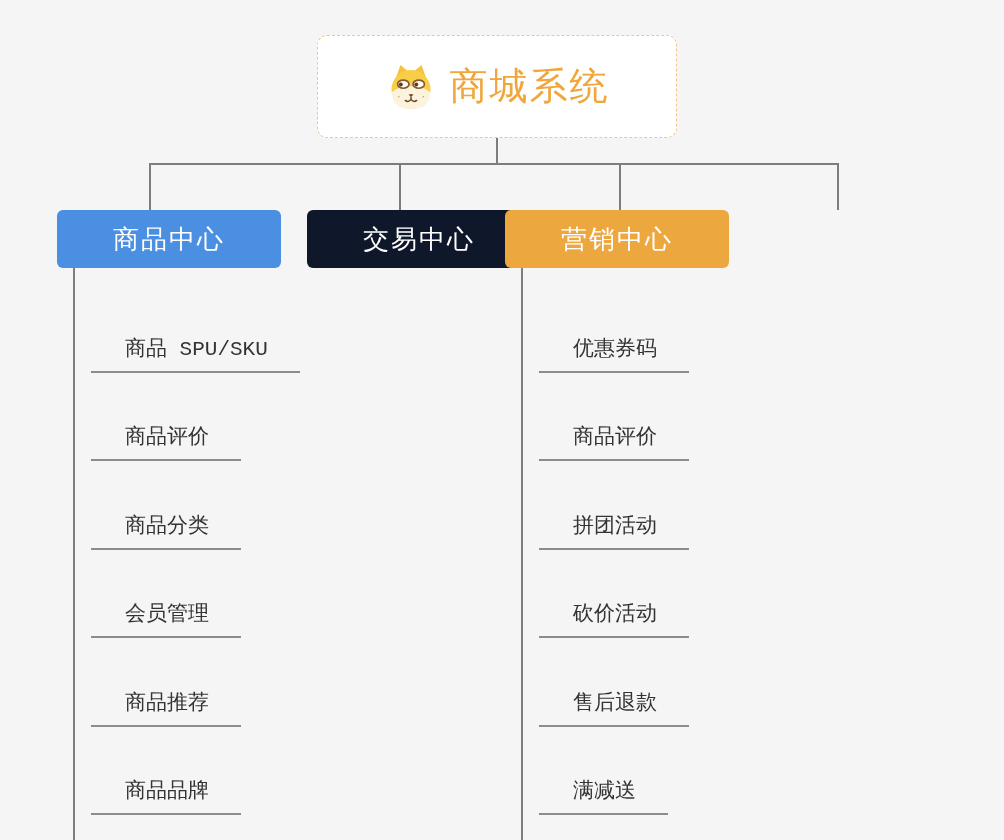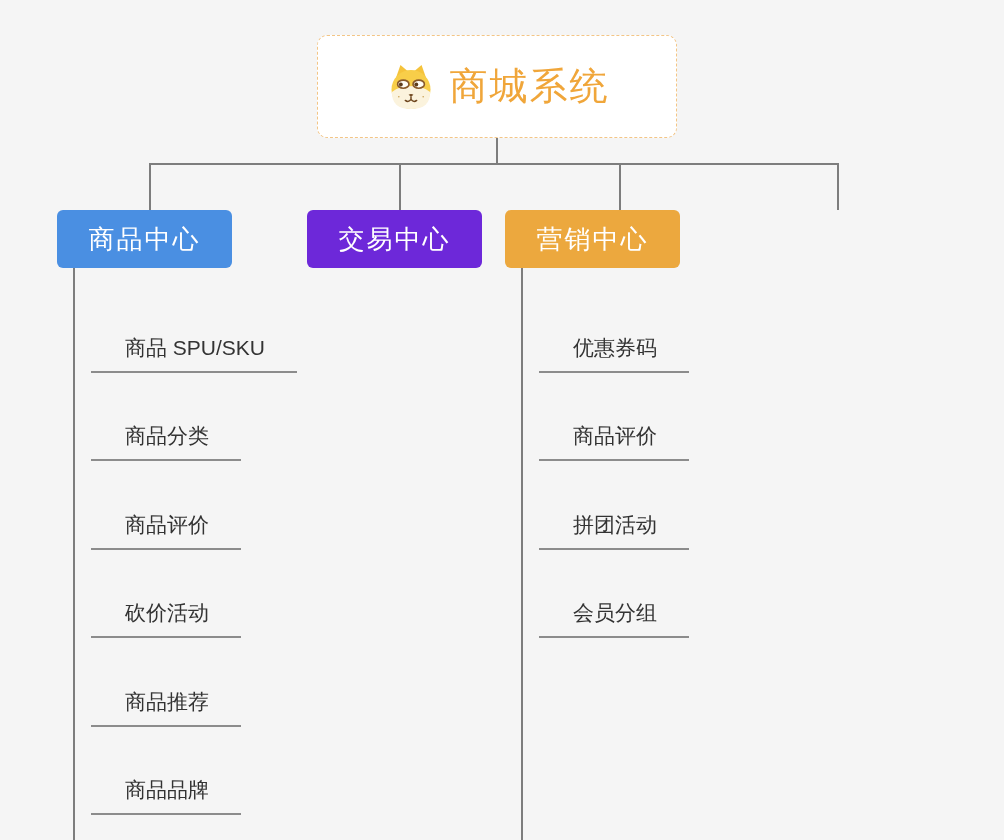--- a/index.html
+++ b/index.html
@@ -7,20 +7,21 @@
     padding: 0;
     background: #f5f5f5;
     font-family: "Liberation Sans", "DejaVu Sans", sans-serif;
   }
   .canvas {
     position: relative;
     width: 1004px;
     height: 840px;
     background: #f5f5f5;
     overflow: hidden;
+    font-family: Liberation Mono, monospace;
   }
 
   
   .root-node {
     position: absolute;
     left: 317px;
     top: 35px;
     width: 360px;
     height: 103px;
     background: #ffffff;
@@ -64,21 +65,21 @@
     position: absolute;
     top: 210px;
     width: 240px;
   }
   .branch-0 { left: 57px; }
   .branch-1 { left: 307px; }
   .branch-2 { left: 505px; }
   .branch-3 { left: 745px; }
 
   .branch-head {
-    width: 175px;
+    width: 224px;
     height: 58px;
     border-radius: 6px;
     color: #ffffff;
     font-size: 26px;
     letter-spacing: 2px;
     display: flex;
     align-items: center;
     justify-content: center;
     box-sizing: border-box;
     cursor: default;
@@ -140,53 +141,59 @@
   <div class="line drop drop-2"></div>
   <div class="line drop drop-3"></div>
 
   <section class="branch branch-0">
     <div class="branch-head" style="background: rgb(74, 143, 226);">商品中心</div>
     <ul class="children">
       <li>
           <span class="child-label">商品 SPU/SKU</span>
         </li>
       <li>
+          <span class="child-label">商品评价</span>
+        </li>
+      <li>
           <span class="child-label">商品分类</span>
         </li>
       <li>
-          <span class="child-label">商品评价</span>
-        </li>
-      <li>
-          <span class="child-label">砍价活动</span>
+          <span class="child-label">会员管理</span>
         </li>
       <li>
           <span class="child-label">商品推荐</span>
         </li>
       <li>
           <span class="child-label">商品品牌</span>
         </li>
     </ul>
   </section>
 
   <section class="branch branch-1">
-    <div class="branch-head" style="background: #6d28d9;">交易中心</div>
+    <div class="branch-head" style="background: #0f172a;">交易中心</div>
   </section>
 
   <section class="branch branch-2">
     <div class="branch-head" style="background: rgb(236, 168, 62);">营销中心</div>
     <ul class="children">
       <li>
           <span class="child-label">优惠券码</span>
         </li>
       <li>
           <span class="child-label">商品评价</span>
         </li>
       <li>
           <span class="child-label">拼团活动</span>
         </li>
       <li>
-          <span class="child-label">会员分组</span>
+          <span class="child-label">砍价活动</span>
+        </li>
+      <li>
+          <span class="child-label">售后退款</span>
+        </li>
+      <li>
+          <span class="child-label">满减送</span>
         </li>
     </ul>
   </section>
 
 
 </div>
 
 </body></html>

